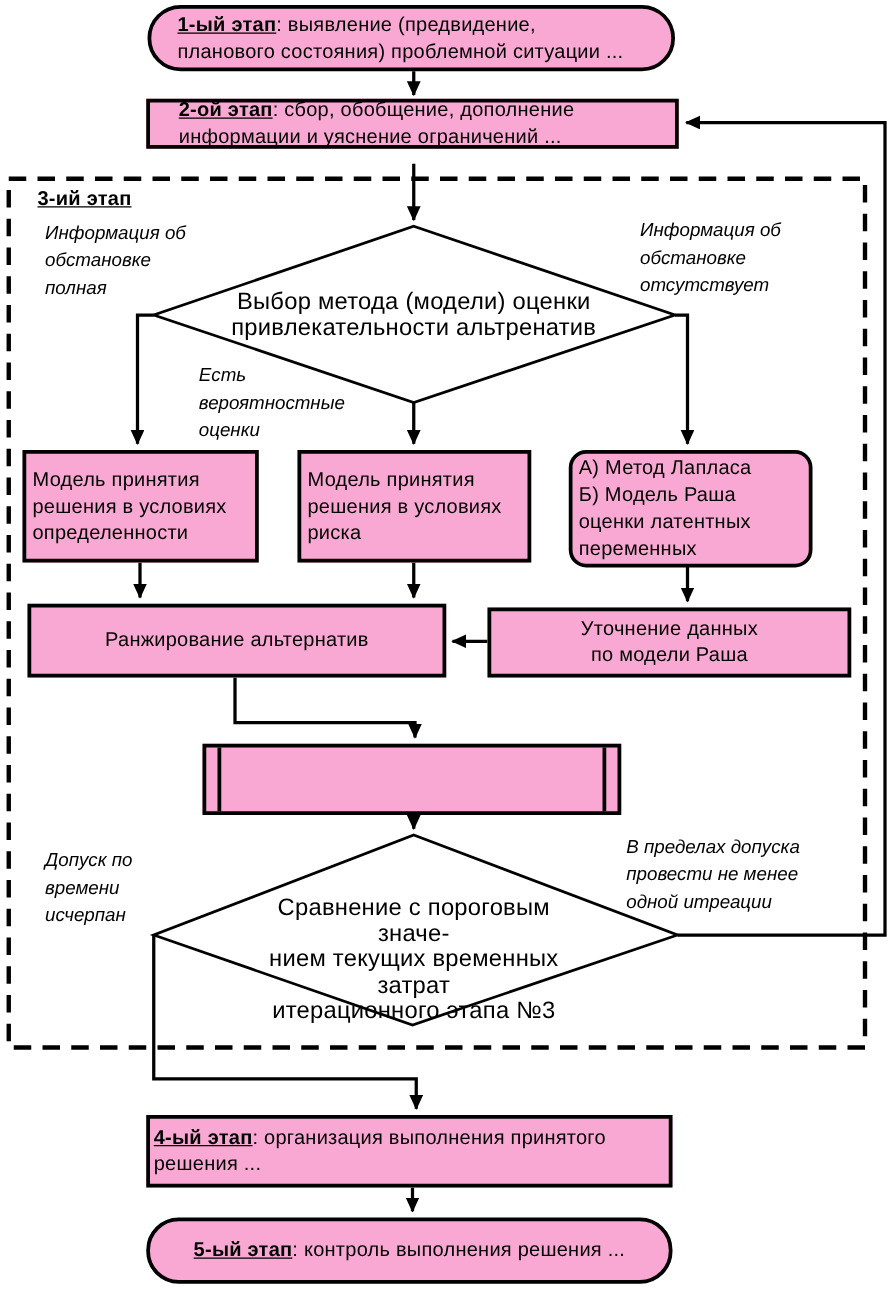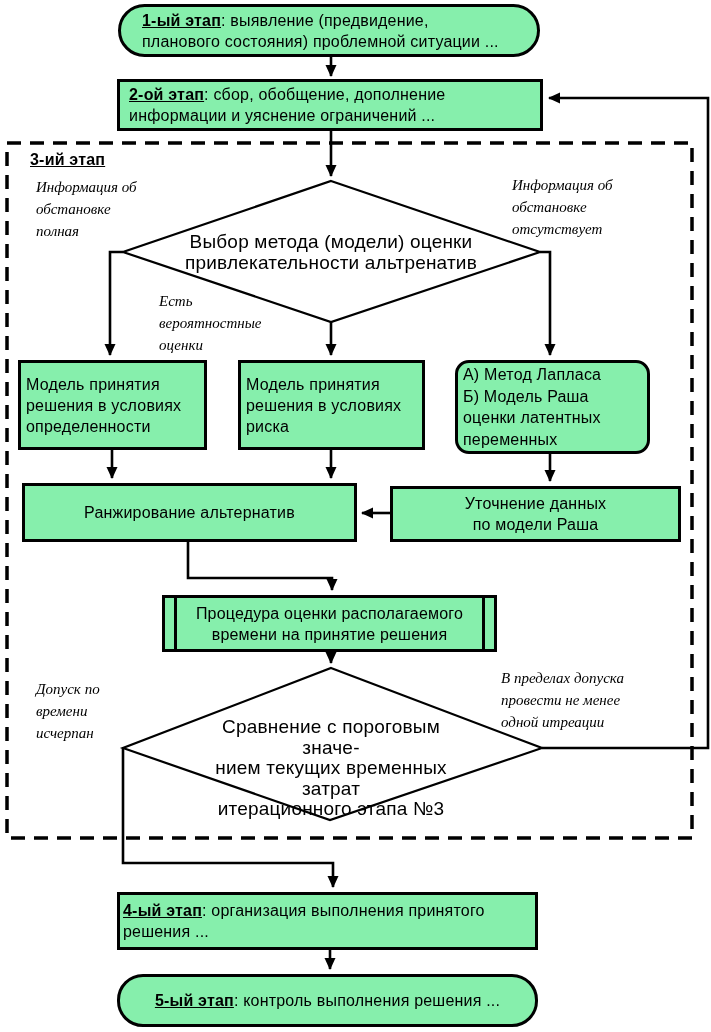--- a/index.html
+++ b/index.html
@@ -7,35 +7,35 @@
     position:relative;
     width:711px;height:1032px;
     background:#ffffff;
     font-family:"Liberation Sans",sans-serif;
     color:#000;
     overflow:hidden;
   }
   #wires{position:absolute;left:0;top:0;z-index:1;}
   .box{
     position:absolute;box-sizing:border-box;
-    border:3px solid #000;background:#86efac;
+    border:3px solid #000;background:#f9a8d4;
     display:flex;align-items:center;
     font-size:16px;line-height:21px;letter-spacing:0.2px;
     white-space:pre-line;z-index:2;
   }
   .rounded{border-radius:27px;}
   .center{justify-content:center;text-align:center;}
   .lead{font-weight:bold;text-decoration:underline;}
   .dtext{
     position:absolute;z-index:2;text-align:center;
     white-space:pre-line;font-size:19px;line-height:21px;letter-spacing:0.2px;
   }
   .elabel{
     position:absolute;z-index:2;white-space:pre-line;
-    font-family:Liberation Serif, serif;
+    font-family:Liberation Sans, sans-serif;
     font-style:italic;font-size:15px;line-height:22px;
   }
   .stage3{
     position:absolute;z-index:2;font-size:16px;
     font-weight:bold;text-decoration:underline;letter-spacing:0.2px;
   }
   .innerbar{position:absolute;top:0;bottom:0;width:3px;background:#000;}
 </style>
 </head>
 <body>
@@ -70,21 +70,21 @@
 
     <polygon points="331,181 540,252 331,322 123,252" fill="#fff" stroke="#000" stroke-width="2.2"></polygon>
     <polygon points="331,668 542,748 330,820 123,748" fill="#fff" stroke="#000" stroke-width="2.2"></polygon>
   </svg>
 
   <div class="box rounded" style="left:118px;top:4px;width:422px;height:53px;padding-left:21px;">
     <div><span class="lead">1-ый этап</span><span>: выявление (предвидение,
 планового состояния) проблемной ситуации ...</span></div>
   </div>
 
-  <div class="box" style="left:117px;top:79px;width:426px;height:52px;padding-left:9px;">
+  <div class="box" style="left:117px;top:79px;width:426px;height:40px;padding-left:23px;">
     <div><span class="lead">2-ой этап</span><span>: сбор, обобщение, дополнение
 информации и уяснение ограничений ...</span></div>
   </div>
 
   <div class="stage3" style="left:30px;top:151px;">3-ий этап</div>
 
   <div class="dtext" style="left:161px;top:231px;width:340px;">Выбор метода (модели) оценки
 привлекательности альтренатив</div>
 
   <div class="elabel" style="left:36px;top:176px;">Информация об
@@ -109,22 +109,20 @@
 переменных</div>
 
   <div class="box center" style="left:22px;top:483px;width:335px;height:59px;">Ранжирование альтернатив</div>
 
   <div class="box center" style="left:390px;top:486px;width:291px;height:56px;">Уточнение данных
 по модели Раша</div>
 
   <div class="box center" style="left:162px;top:595px;width:335px;height:57px;">
     <div class="innerbar" style="left:9px;"></div>
     <div class="innerbar" style="right:9px;"></div>
-    <div>Процедура оценки располагаемого
-времени на принятие решения</div>
   </div>
 
   <div class="dtext" style="left:196px;top:717px;width:270px;line-height:20.5px;">Сравнение с пороговым значе-
 нием текущих временных затрат
 итерационного этапа №3</div>
 
   <div class="elabel" style="left:36px;top:678px;">Допуск по
 времени
 исчерпан</div>
   <div class="elabel" style="left:501px;top:667px;">В пределах допуска

